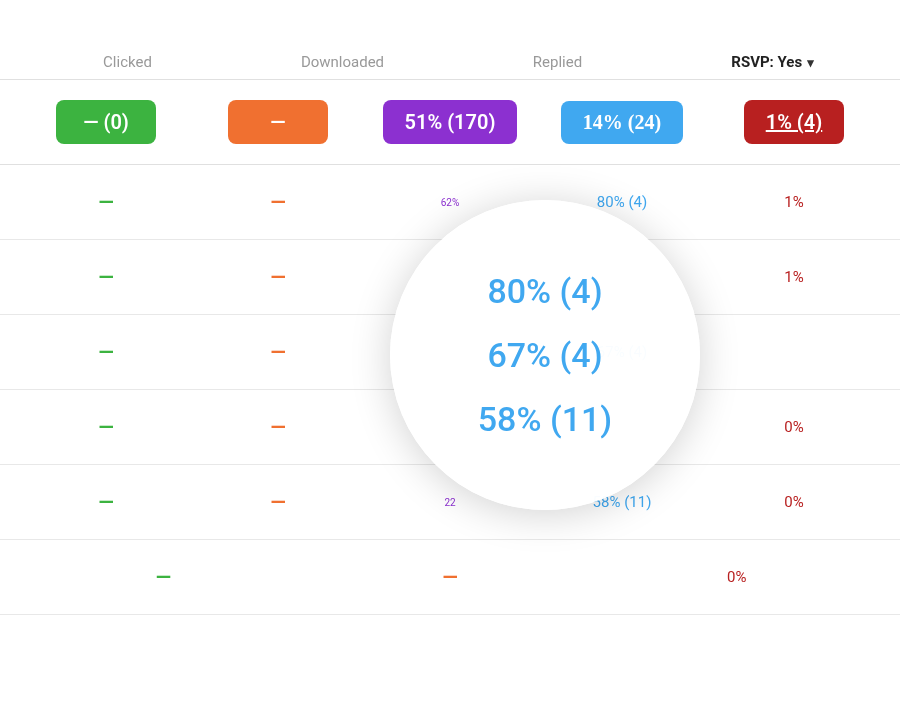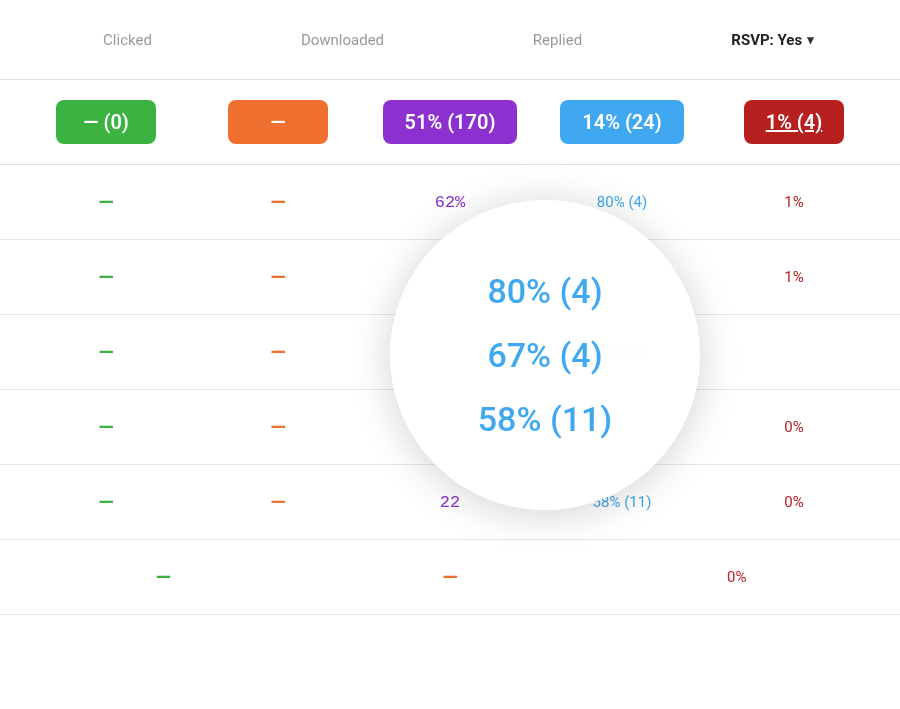--- a/index.html
+++ b/index.html
@@ -13,21 +13,21 @@
     }
 
     .table-container {
       width: 100%;
       position: relative;
     }
 
     
     .header-row {
       display: flex;
-      align-items: center;
+      align-items: flex-end;
       border-bottom: 1px solid #e0e0e0;
       padding: 8px 20px;
       height: 80px;
     }
 
     .header-cell {
       flex: 1;
       text-align: center;
       font-size: 15px;
       color: #999;
@@ -73,21 +73,21 @@
       font-weight: 600;
       display: flex;
       align-items: center;
       justify-content: center;
       min-width: 100px;
     }
 
     .badge.green { background: #3cb340; }
     .badge.orange { background: #f07030; }
     .badge.purple { background: #8c30d0; }
-    .badge.blue { background: #40a8f0; }
+    .badge.blue { background: #40a8f0; font-family: Liberation Serif, serif; }
     .badge.red { background: #b82020; text-decoration: underline; }
 
     
     .data-row {
       display: flex;
       align-items: center;
       border-bottom: 1px solid #e8e8e8;
       padding: 0 20px;
       height: 75px;
     }
@@ -107,22 +107,21 @@
     }
 
     .dash-orange {
       color: #f07030;
       font-size: 20px;
       font-weight: 700;
     }
 
     .pct-purple {
       color: #8c30d0;
-      font-size: 17px;
-      font-family: Liberation Mono, monospace;
+      font-size: 10px;
     }
 
     .pct-blue {
       color: #40a8f0;
       font-size: 15px;
     }
 
     .pct-red {
       color: #b82020;
       font-size: 15px;

